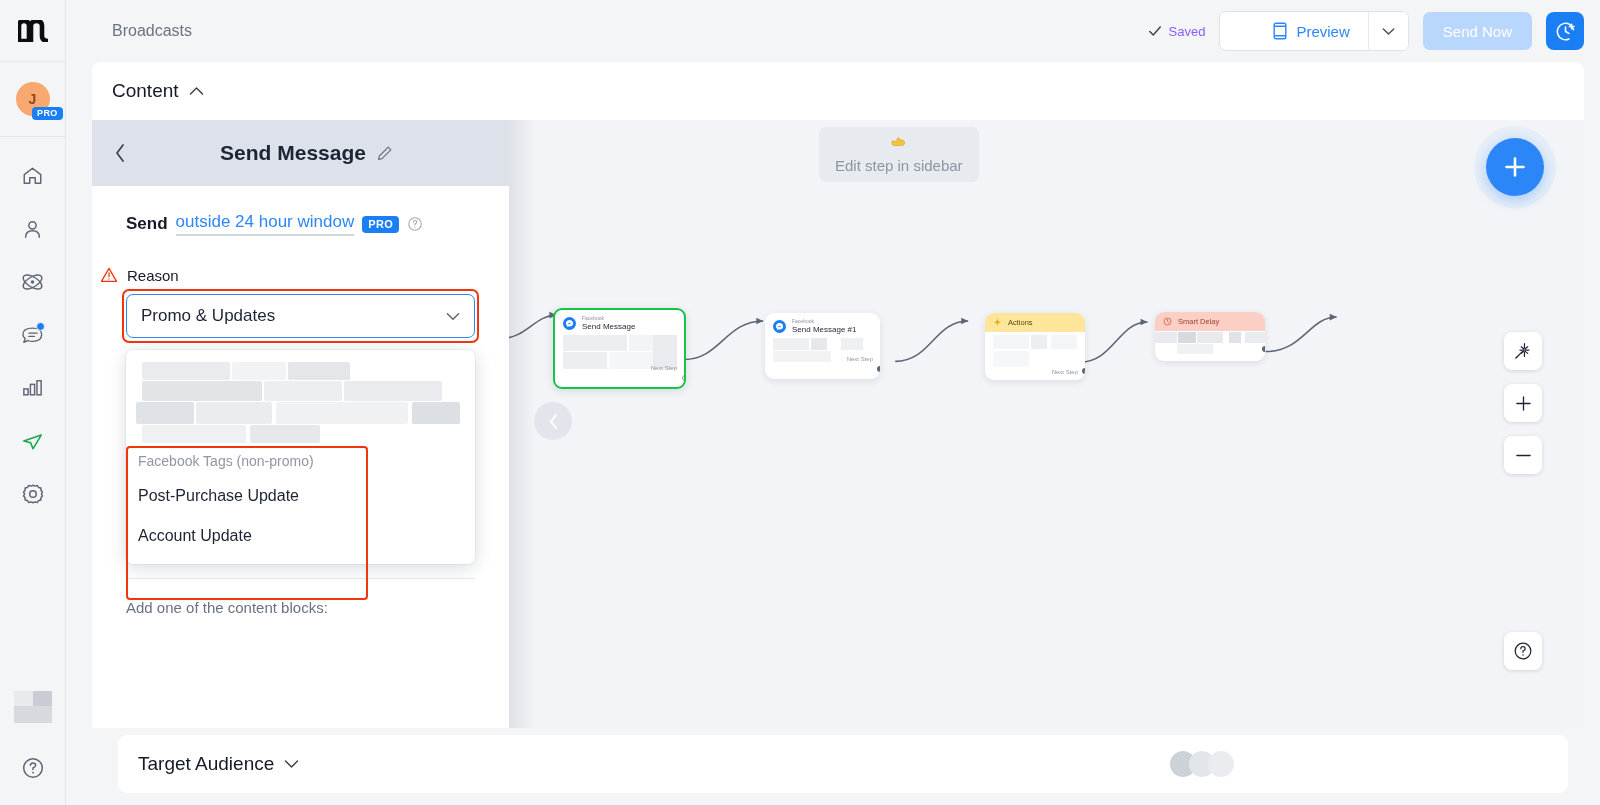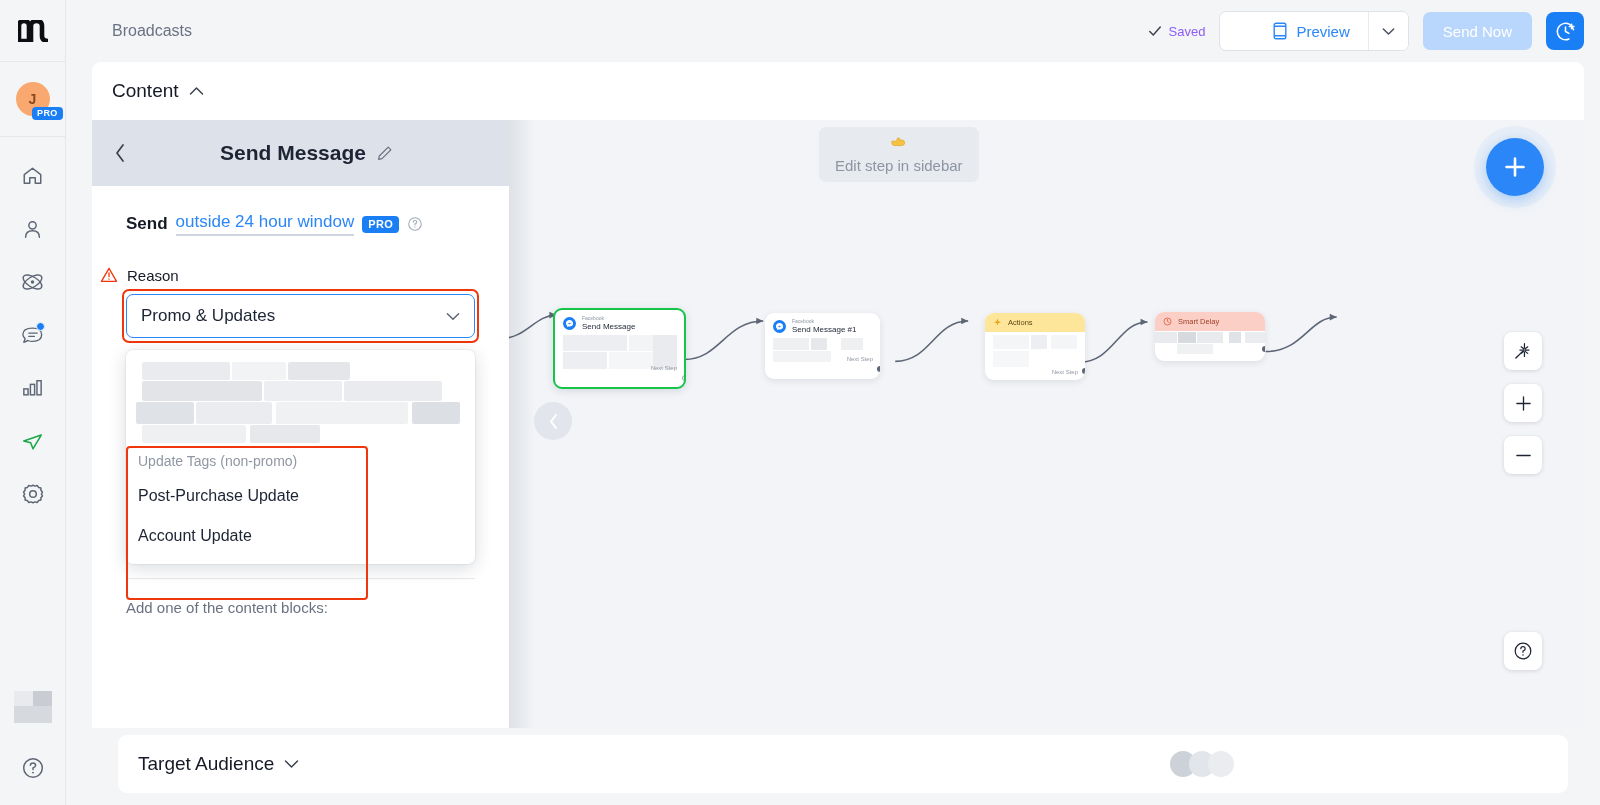--- a/index.html
+++ b/index.html
@@ -423,21 +423,21 @@
                     <i style="left:6px;  top:19px; width:120px;height:20px; background:#e2e4e8;"></i>
                     <i style="left:128px;top:19px; width:78px; height:20px; background:#eceef1;"></i>
                     <i style="left:208px;top:19px; width:98px; height:20px; background:#e9ebee;"></i>
                     <i style="left:0px;  top:40px; width:58px; height:22px; background:#dfe2e6;"></i>
                     <i style="left:60px; top:40px; width:76px; height:22px; background:#eaecef;"></i>
                     <i style="left:140px;top:40px; width:132px;height:22px; background:#f0f1f3;"></i>
                     <i style="left:276px;top:40px; width:48px; height:22px; background:#dcdfe3;"></i>
                     <i style="left:6px;  top:63px; width:104px;height:18px; background:#eef0f2;"></i>
                     <i style="left:114px;top:63px; width:70px; height:18px; background:#e6e8ec;"></i>
                   </div>
-                  <div class="dd-group-label">Update Tags (non-promo)</div>
+                  <div class="dd-group-label">Facebook Tags (non-promo)</div>
                   <div class="dd-item">Post-Purchase Update</div>
                   <div class="dd-item">Account Update</div>
                   <div class="annot-items"></div>
                 </div>
               </div>
 
               <div class="panel-skel">
                 <i style="left:190px; top:22px; width:86px;  height:22px; background:#f1f2f4;"></i>
                 <i style="left:278px; top:22px; width:58px;  height:22px; background:#eaecef;"></i>
                 <i style="left:190px; top:45px; width:46px;  height:24px; background:#f4f5f6;"></i>

